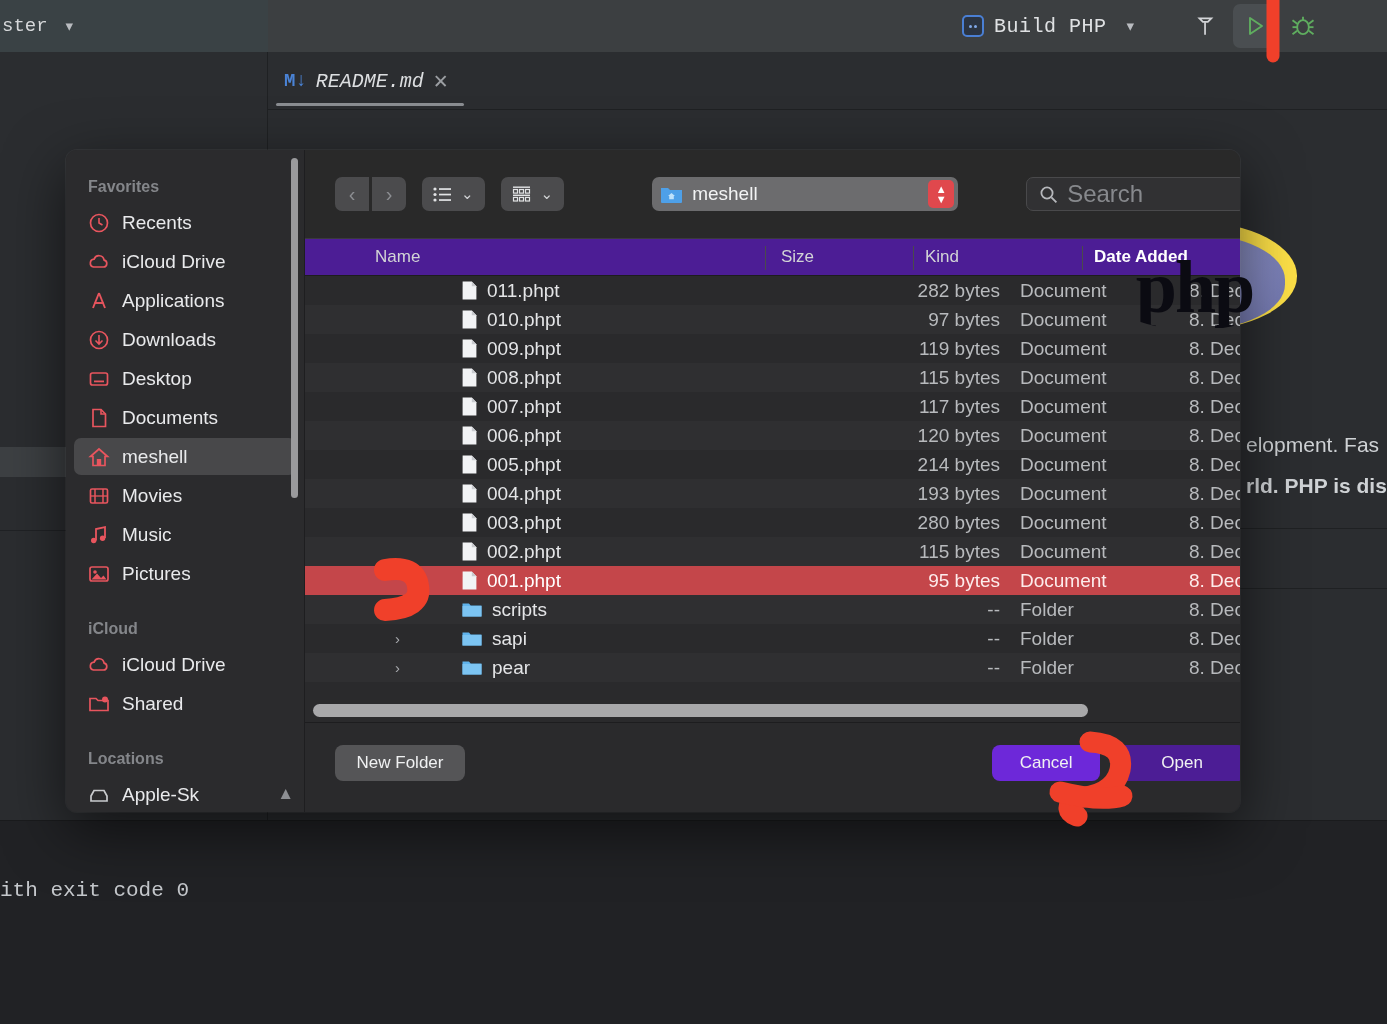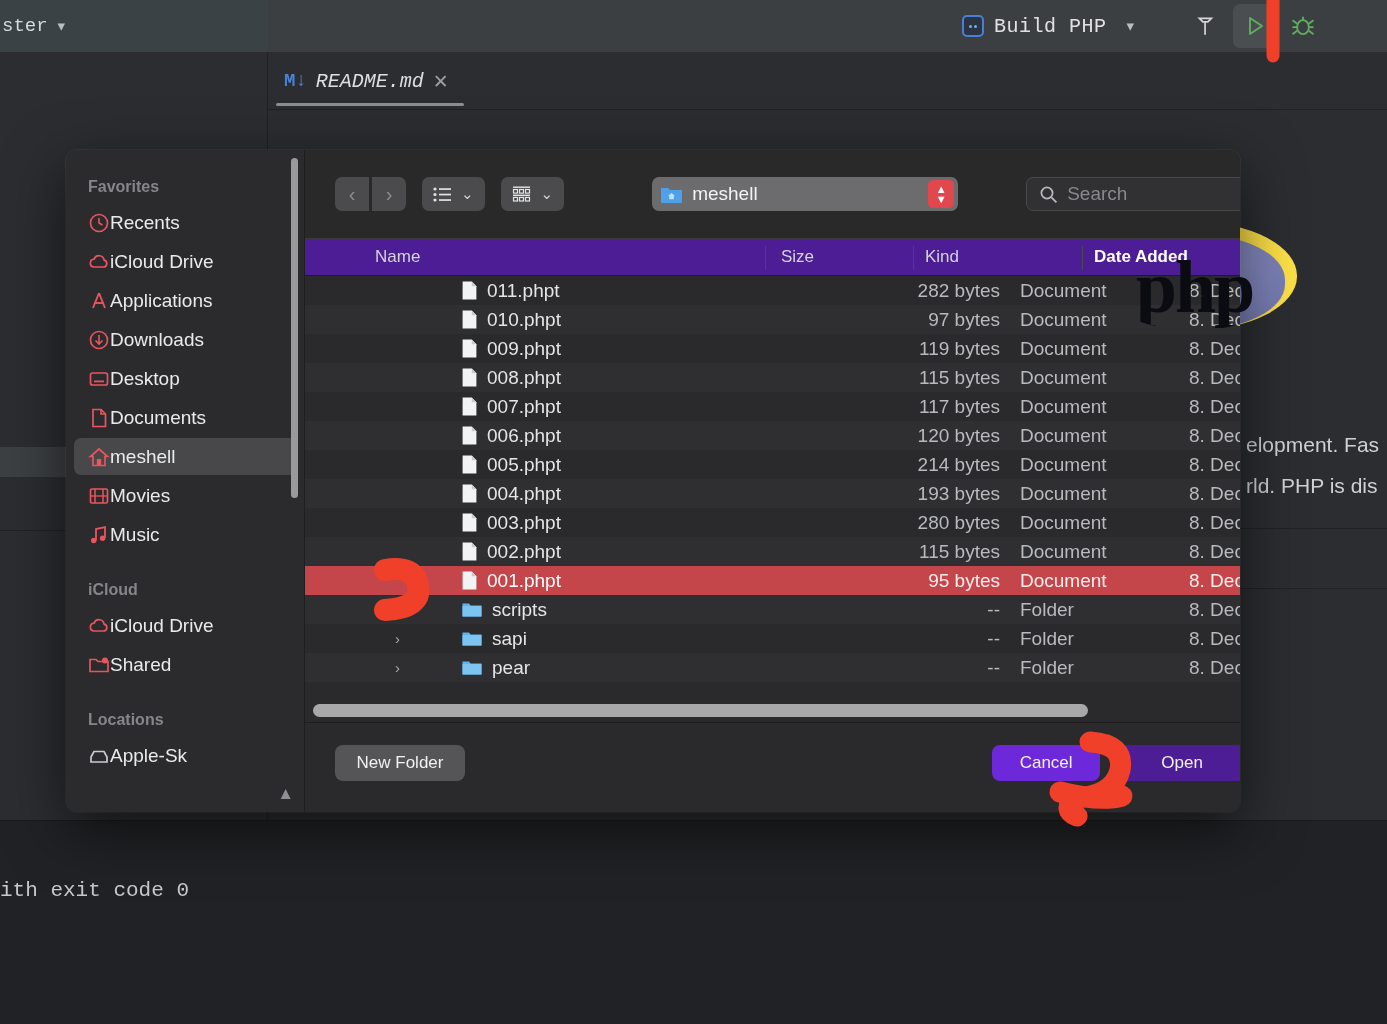--- a/index.html
+++ b/index.html
@@ -11,21 +11,21 @@
   }
   #root { position: relative; width: 1387px; height: 1024px; }
 
   
   .ide-toolbar {
     position: absolute; left: 0; top: 0; width: 1387px; height: 52px;
     background: #3c3f41; display: flex; align-items: center;
   }
   .vcs-chip {
     position: absolute; left: 0; top: 0; width: 268px; height: 52px;
-    background: #3a4245; display: flex; align-items: center;
+    background: #3a4245; display: flex; align-items: center; gap: 8px;
   }
   .vcs-label {
     color: #d6d8da; font-family: "Liberation Mono", monospace;
     font-size: 19px; margin-left: 2px;
   }
   .chev { color: #b9bcc0; font-size: 15px; margin-left: 10px; }
 
   .run-widget {
     position: absolute; left: 962px; top: 8px; height: 36px;
     display: flex; align-items: center; gap: 10px;
@@ -119,21 +119,21 @@
   }
   .fsidebar {
     width: 239px; height: 100%; background: #2b2b2d; position: relative;
     border-right: 1px solid #1e1e20; flex: none;
   }
   .fs-section {
     color: #84868a; font-size: 16px; font-weight: 600;
     margin: 28px 0 8px 22px;
   }
   .fs-item {
-    display: flex; align-items: center; 
+    display: flex; align-items: center; gap: 12px;
     height: 37px; margin: 2px 8px; padding-left: 14px; border-radius: 7px;
     color: #e9eaec; font-size: 19px;
   }
   .fs-item.selected { background: #48484a; }
   .fs-icon { width: 22px; height: 22px; flex: none; display: flex; align-items: center; justify-content: center; }
   .fs-scrollbar {
     position: absolute; right: 6px; top: 8px; width: 7px; height: 340px;
     background: #9a9a9c; border-radius: 4px;
   }
   .fs-expand {
@@ -167,21 +167,21 @@
     position: absolute; right: 4px; top: 3px; width: 26px; height: 28px;
     background: #e0484d; border-radius: 5px; color: #fff;
     display: flex; flex-direction: column; align-items: center; justify-content: center;
     font-size: 11px; line-height: 10px;
   }
   .searchbox {
     width: 220px; height: 34px; background: #313133; border: 1px solid #49494b;
     border-radius: 7px; display: flex; align-items: center; gap: 9px;
     padding-left: 12px; margin-left: 68px;
   }
-  .search-ph { color: #87898d; font-size: 19px; }
+  .search-ph { color: #87898d; font-size: 24px; }
 
   .fcolhead {
     height: 38px; background: #4c1d95; display: flex; align-items: center;
     border-top: 1px solid #3a3a3c; border-bottom: 1px solid #1d1d1f;
     position: relative;
   }
   .col { color: #d2d4d6; font-size: 17px; position: absolute; }
   .col.sorted { font-weight: bold; color: #fff; }
   .colsep { position: absolute; top: 7px; width: 1px; height: 24px; background: #4a4a4c; }
 
@@ -293,21 +293,21 @@
     <div style="position:absolute;right:18px;top:543px;color:#9b9ea2;font-size:21px;">✕</div>
     <div class="lp-scroll" style="top:589px;right:0;left:auto;width:175px;"></div>
     <div class="lp-divider" style="top:778px;"></div>
   </div>
 
   <div class="editor-area">
     <div class="php-logo">
       <div class="php-logo-text">php</div>
     </div>
     <div class="readme-line" style="left:978px; top:323px;text-align:right;">elopment. Fas</div>
-    <div class="readme-line" style="left:978px; top:364px;">rld. PHP is dis</div>
+    <div class="readme-line" style="left:978px; top:364px;font-weight:bold;">rld. PHP is dis</div>
     <div class="dim-divider" style="left:0; top:418px; width:1119px; height:1px;"></div>
     <div class="dim-divider" style="left:0; top:478px; width:1119px; height:1px;"></div>
   </div>
 
   <div class="console-area">
     <div class="console-line" style="left:0; top:58px;">ith exit code 0</div>
   </div>
 
   <div class="dialog">
 
@@ -389,20 +389,30 @@
           </div>
           <div class="fs-item">
             <span class="fs-icon">
               <svg width="22" height="22" viewBox="0 0 22 22">
                 <path d="M8 16.5 V5 L17 3 v11" fill="none" stroke="#e8555e" stroke-width="1.8"></path>
                 <circle cx="5.7" cy="16.5" r="2.7" fill="#e8555e"></circle>
                 <circle cx="14.6" cy="14.2" r="2.7" fill="#e8555e"></circle>
               </svg>
             </span>
             <span>Music</span>
+          </div>
+          <div class="fs-item">
+            <span class="fs-icon">
+              <svg width="22" height="22" viewBox="0 0 22 22">
+                <rect x="2" y="4" width="18" height="14" rx="2" fill="none" stroke="#e8555e" stroke-width="1.7"></rect>
+                <circle cx="7" cy="9" r="1.8" fill="#e8555e"></circle>
+                <path d="M3.5 16.5 L9 10.5 L13 15 L15.5 12.5 L18.5 16.5 Z" fill="#e8555e"></path>
+              </svg>
+            </span>
+            <span>Pictures</span>
           </div>
           <div class="fs-section">iCloud</div>
           <div class="fs-item">
             <span class="fs-icon">
               <svg width="22" height="22" viewBox="0 0 22 22">
                 <path d="M5.5 16 a4 4 0 0 1 .6 -7.9 a5.2 5.2 0 0 1 10 1 a3.5 3.5 0 0 1 -.6 6.9 Z" fill="none" stroke="#e8555e" stroke-width="1.7"></path>
               </svg>
             </span>
             <span>iCloud Drive</span>
           </div>

